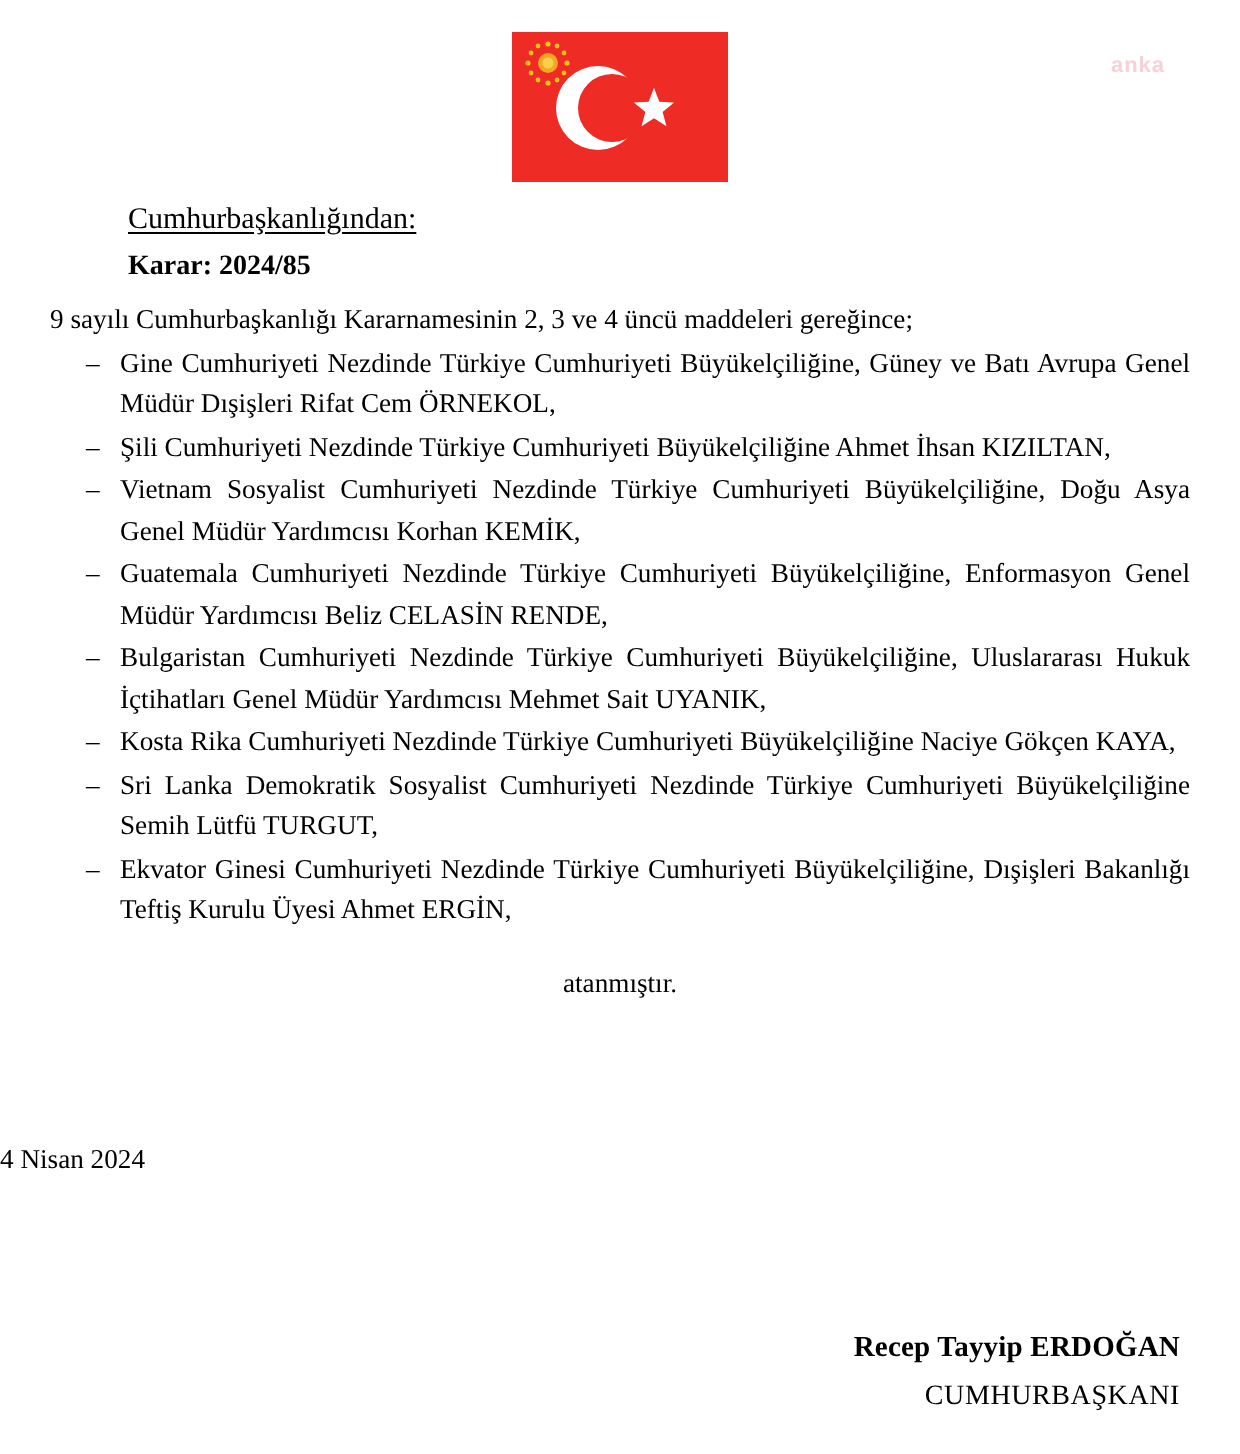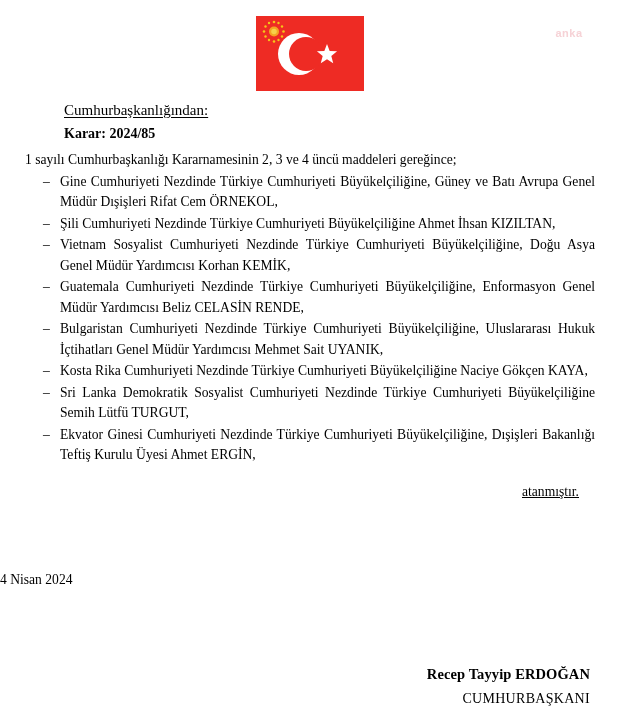--- a/index.html
+++ b/index.html
@@ -139,22 +139,21 @@
   }
   ul.appointments > li .dash {
     position: absolute;
     left: 18px;
     top: 0;
     width: 12px;
     text-align: left;
   }
   .closing {
     margin: 16px;
-    text-align: right;
-    text-decoration: underline;
+    text-align: center;
   }
 
   
   .date-line {
     position: absolute;
     top: 571px;
     left: 0;
     width: 620px;
     text-align: left;
     font-size: 13.6px;
@@ -221,21 +220,21 @@
     </div>
   </div>
 
   <div class="heading-block">
     <div class="office-line">Cumhurbaşkanlığından:</div>
     <div class="decision-line">Karar: 2024/85</div>
   </div>
 
   <div class="body-block">
 
-    <p class="intro">1 sayılı Cumhurbaşkanlığı Kararnamesinin 2, 3 ve 4 üncü maddeleri gereğince;</p>
+    <p class="intro">9 sayılı Cumhurbaşkanlığı Kararnamesinin 2, 3 ve 4 üncü maddeleri gereğince;</p>
 
     <ul class="appointments">
       <li>
         <span class="dash">–</span>
         <span>Gine Cumhuriyeti Nezdinde Türkiye Cumhuriyeti Büyükelçiliğine, Güney ve Batı Avrupa Genel Müdür Dışişleri Rifat Cem ÖRNEKOL,</span>
       </li>
       <li>
         <span class="dash">–</span>
         <span>Şili Cumhuriyeti Nezdinde Türkiye Cumhuriyeti Büyükelçiliğine Ahmet İhsan KIZILTAN,</span>
       </li>

